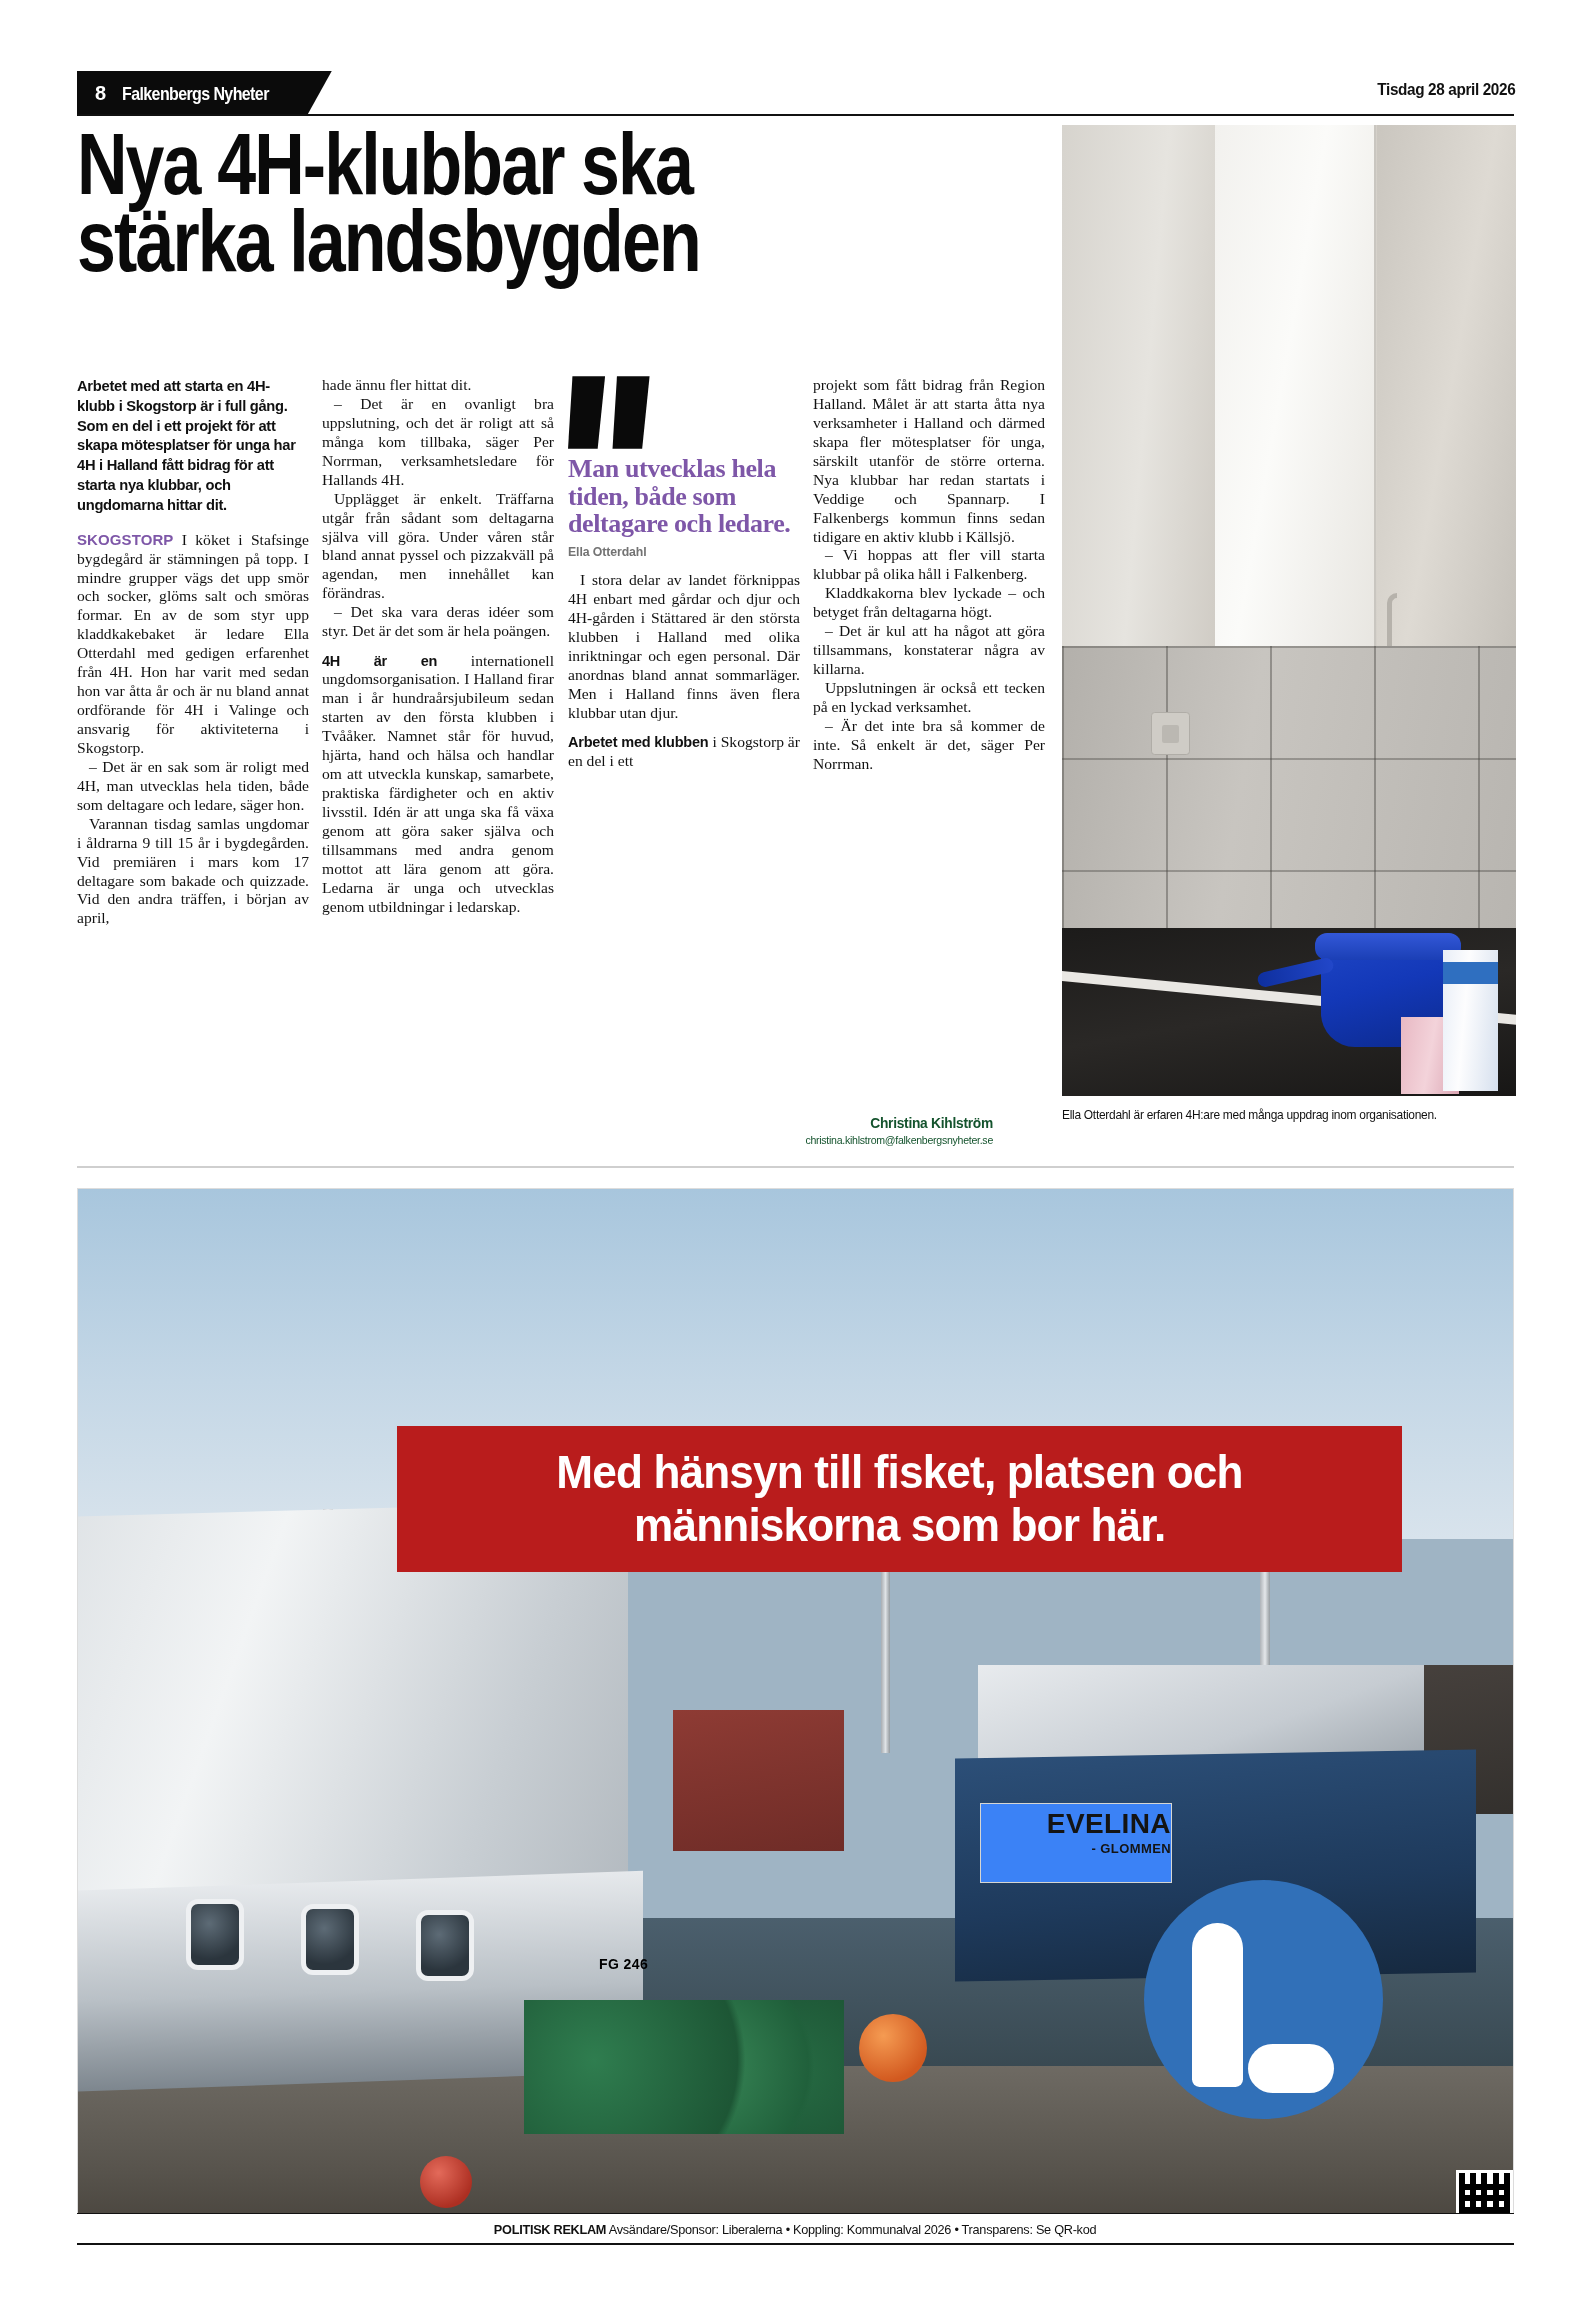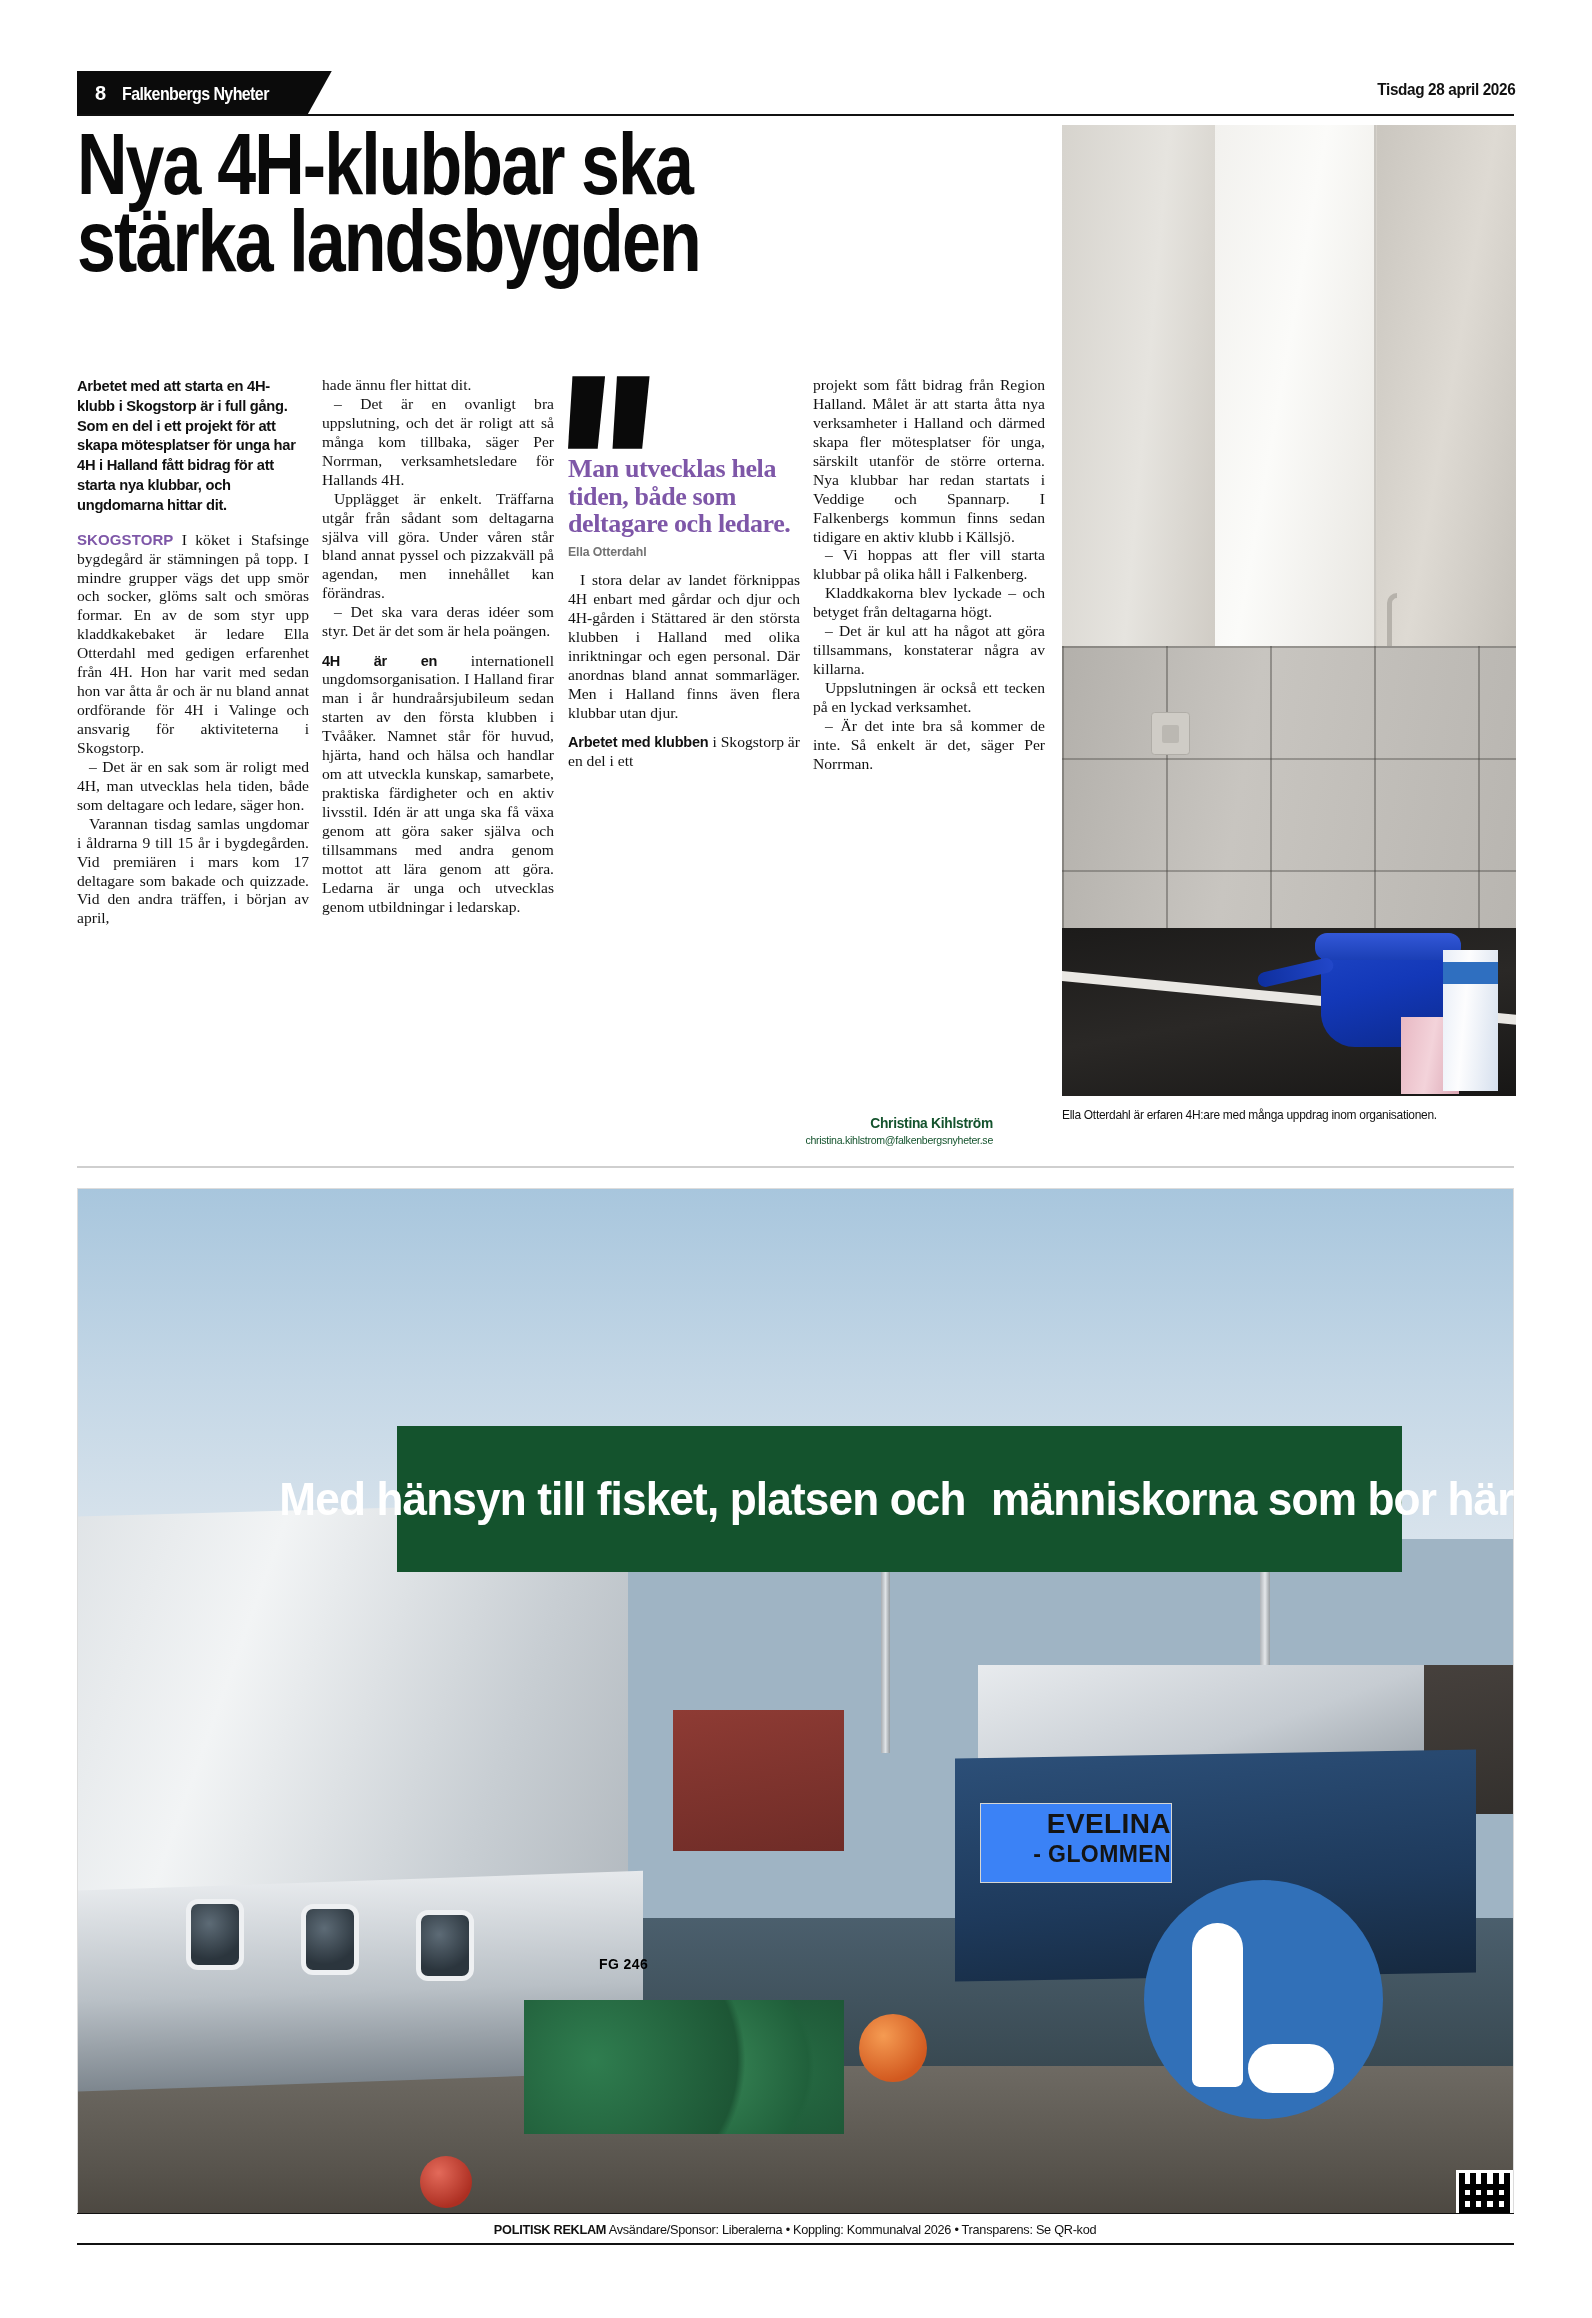--- a/index.html
+++ b/index.html
@@ -466,21 +466,21 @@
     font-family: "Liberation Sans", sans-serif;
     font-weight: bold;
     font-size: 28px;
     color: #141414;
     letter-spacing: 0.4px;
     line-height: 1;
   }
   .boat-sign-port {
     font-family: "Liberation Sans", sans-serif;
     font-weight: bold;
-    font-size: 23px;
+    font-size: 13px;
     color: #141414;
     letter-spacing: 0.4px;
     margin-top: 3px;
   }
 
   
   .ad-band-main {
     position: absolute;
     left: 115px; top: 1272px;
     width: 1251px; height: 119px;
@@ -495,22 +495,23 @@
     font-size: 71px;
     letter-spacing: -1.5px;
     color: #ffffff;
     transform: scaleX(0.93);
     white-space: nowrap;
   }
   .ad-band-sub {
     position: absolute;
     left: 397px; top: 1426px;
     width: 1005px; height: 146px;
-    background: #14532d;
+    background: #b91c1c;
     display: flex;
+    flex-direction: column;
     align-items: center;
     justify-content: center;
   }
   .ad-band-sub-line {
     font-family: "Liberation Sans", sans-serif;
     font-weight: bold;
     font-size: 46px;
     line-height: 1.15;
     letter-spacing: -0.9px;
     color: #ffffff;

